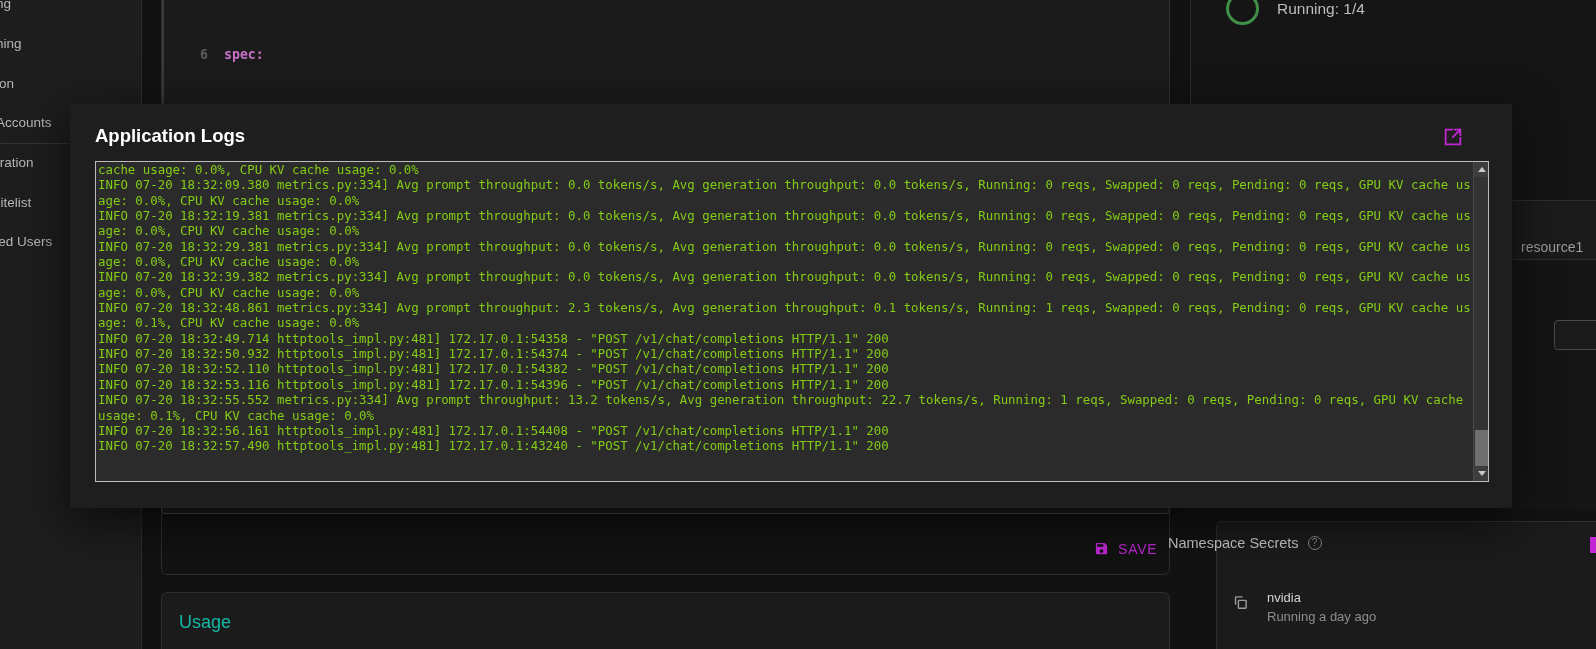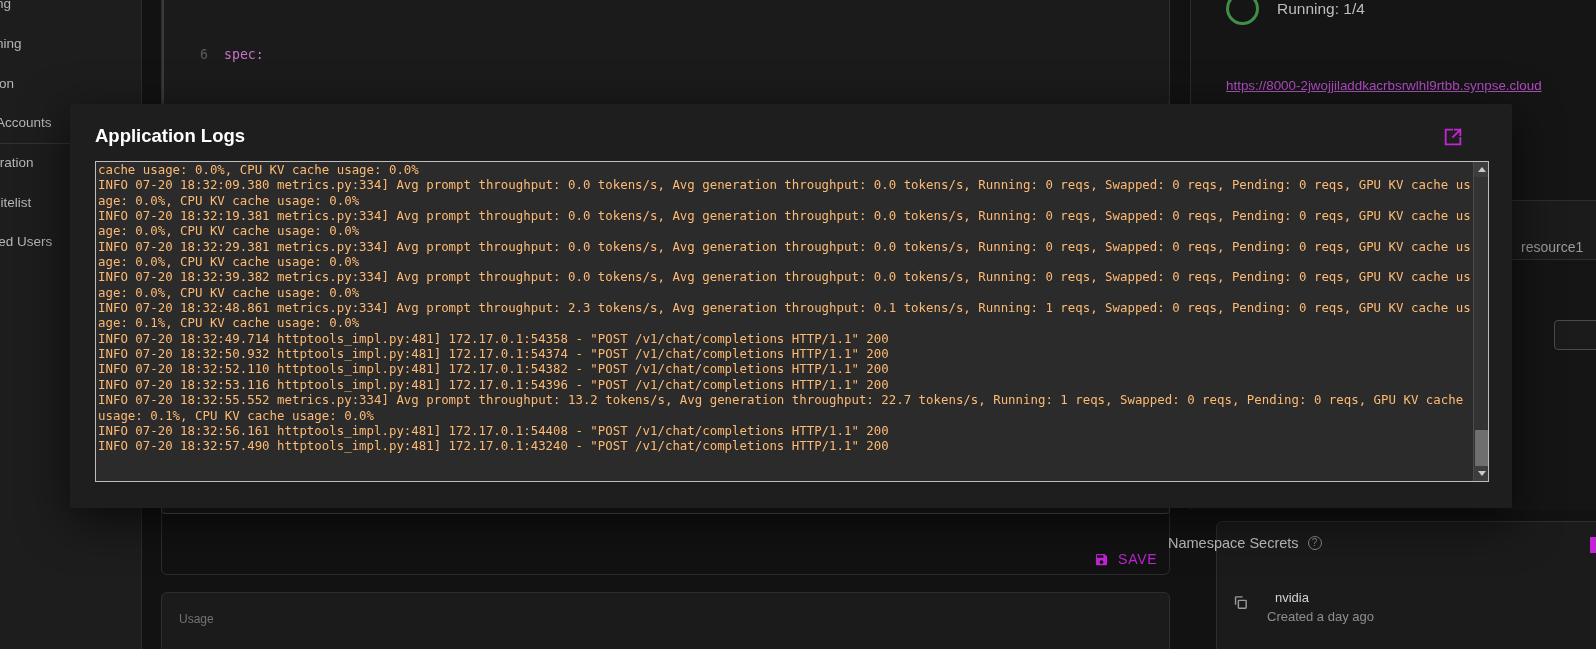--- a/index.html
+++ b/index.html
@@ -38,20 +38,21 @@
     background: #1b1b1b;
     border: 1px solid #2e2e2e;
     border-radius: 4px;
     overflow: hidden;
   }
   .yaml {
     position: absolute; left: 12px; top: 60px; right: 0;
     font-family: "DejaVu Sans Mono", "Liberation Mono", monospace;
     font-size: 13.2px; line-height: 21.6px;
     white-space: pre;
+    font-weight: bold;
   }
   .yaml .row { display: block; height: 21.6px; }
   .ln { display: inline-block; width: 34px; text-align: right; color: #5c5c5c; margin-right: 16px; }
   .k { color: #c970c9; }
   .gutter {
     position: absolute; left: 0; top: 0; bottom: 0; width: 2px; background: #3a3a3a;
   }
 
   
   .field-box {
@@ -62,33 +63,33 @@
     position: absolute; left: 14px; top: 4px;
     color: #9a9a9a; font-size: 15px;
   }
   .card-outline {
     position: absolute; left: 161px; top: -10px; width: 1009px; height: 585px;
     border: 1px solid #2e2e2e; border-radius: 6px; background: transparent;
     pointer-events: none;
   }
   .save-btn {
     position: absolute; left: 1094px; top: 541px; height: 26px;
-    display: flex; align-items: flex-end; gap: 9px;
+    display: flex; align-items: flex-start; gap: 9px;
     color: #c026d3; font-size: 14px; letter-spacing: 0.8px;
     cursor: pointer;
   }
   .save-icon { width: 15px; height: 15px; display: block; }
 
   .usage-card {
     position: absolute; left: 161px; top: 592px; width: 1009px; height: 120px;
     background: #1b1b1b; border: 1px solid #2e2e2e; border-radius: 6px;
   }
   .usage-title {
     position: absolute; left: 17px; top: 19px;
-    color: #737373; font-size: 12px;
+    color: #14b8a6; font-size: 18px;
   }
 
   
   .right-panel {
     position: absolute; left: 1190px; top: -200px; width: 406px; height: 710px;
     border-left: 1px solid #2b2b2b;
     background: #151515;
   }
   .status-row {
     position: absolute; left: 1226px; top: -8px;
@@ -130,21 +131,21 @@
     width: 14px; height: 14px; border-radius: 50%;
     border: 1.4px solid #8a8a8a; color: #8a8a8a;
     font-size: 10px; line-height: 11px; text-align: center;
     display: inline-block; font-family: "Liberation Sans", sans-serif;
   }
   .secret-row {
     position: absolute; left: 1232px; top: 588px;
     display: flex; align-items: flex-start; gap: 18px;
   }
   .copy-icon { width: 17px; height: 17px; margin-top: 6px; display:block; }
-  .secret-name { color: #d3d3d3; font-size: 13px; line-height: 18px; margin-left: 8px; }
+  .secret-name { color: #d3d3d3; font-size: 13px; line-height: 18px; }
   .secret-sub { color: #8e8e8e; font-size: 13px; line-height: 18px; }
   .secrets-accent {
     position: absolute; left: 1590px; top: 537px; width: 6px; height: 16px;
     background: #c026d3;
   }
 
   
   .modal {
     position: absolute; left: 70px; top: 104px; width: 1442px; height: 404px;
     background: #1e1e1e;
@@ -165,21 +166,21 @@
     position: absolute; left: 25px; top: 57px; width: 1394px; height: 321px;
     background: #2b2b2b;
     border: 1px solid #bdbdbd;
     overflow: hidden;
   }
   .log-text {
     position: absolute; left: 2px; top: 0px; right: 15px;
     font-family: "DejaVu Sans Mono", "Liberation Mono", monospace;
     font-size: 12.4px;
     line-height: 15.35px;
-    color: #fdba74;
+    color: #84cc16;
     white-space: pre-wrap;
     word-break: break-all;
     margin: 0;
   }
   
   .sbar {
     position: absolute; right: 0; top: 0; width: 15px; height: 100%;
     background: #333333;
     border-left: 1px solid #4a4a4a;
   }
@@ -266,40 +267,39 @@
       <span class="usage-title">Usage</span>
     </div>
 
     <div class="right-panel"></div>
 
     <div class="status-row">
       <span class="status-ring"></span>
       <span class="status-text">Running: 1/4</span>
     </div>
 
-    <a class="url-link" href="#">https://8000-2jwojjiladdkacrbsrwlhl9rtbb.synpse.cloud</a>
 
     <div class="rp-card-a"></div>
     <span class="rp-card-a-txt">resource1</span>
     <div class="rp-btn-ghost"></div>
 
     <div class="secrets-card"></div>
     <div class="secrets-title">
       <span>Namespace Secrets</span>
       <span class="help-icon">?</span>
     </div>
     <div class="secrets-accent"></div>
     <div class="secret-row">
       <svg class="copy-icon" viewBox="0 0 24 24" fill="none" stroke="#9a9a9a" stroke-width="2">
         <rect x="9" y="9" width="11" height="11" rx="1"></rect>
         <path d="M5 15V5a1 1 0 0 1 1-1h9"></path>
       </svg>
       <span>
         <span class="secret-name">nvidia</span><br>
-        <span class="secret-sub">Created a day ago</span>
+        <span class="secret-sub">Running a day ago</span>
       </span>
     </div>
   </div>
 
   <div class="modal">
     <div class="modal-title">Application Logs</div>
 
     <div class="expand-btn">
       <svg width="22" height="22" viewBox="0 0 24 24" fill="none" stroke="#c026d3" stroke-width="2" stroke-linecap="square">
         <path d="M4 4h7M4 4v16h16v-7"></path>

